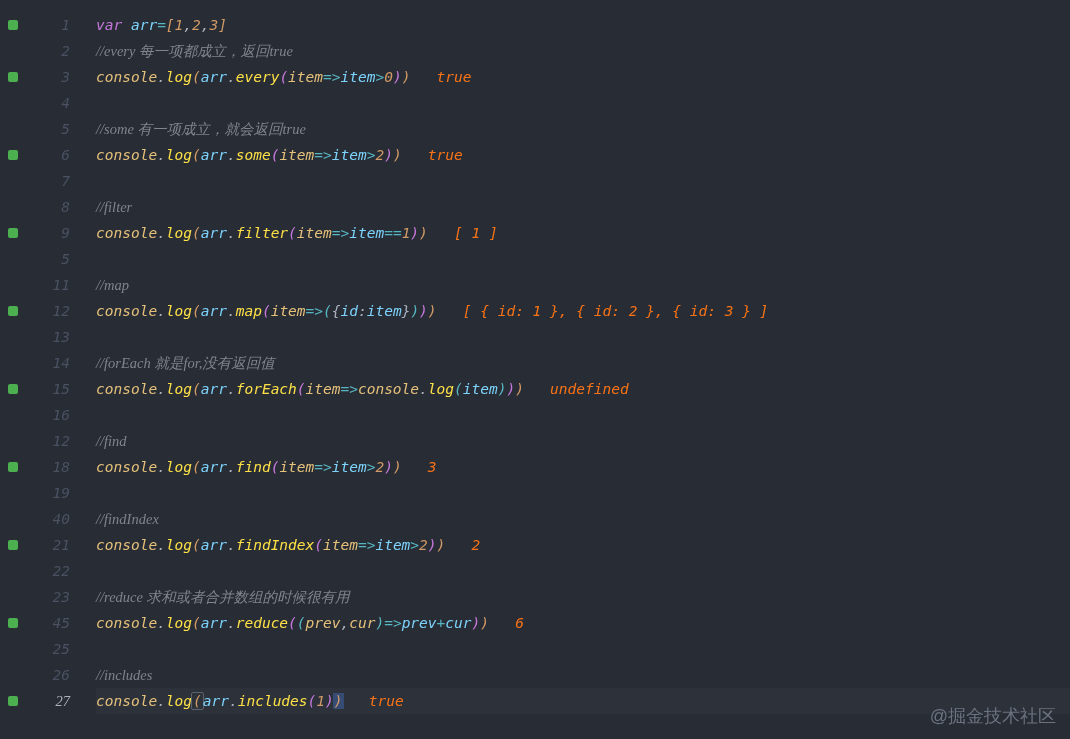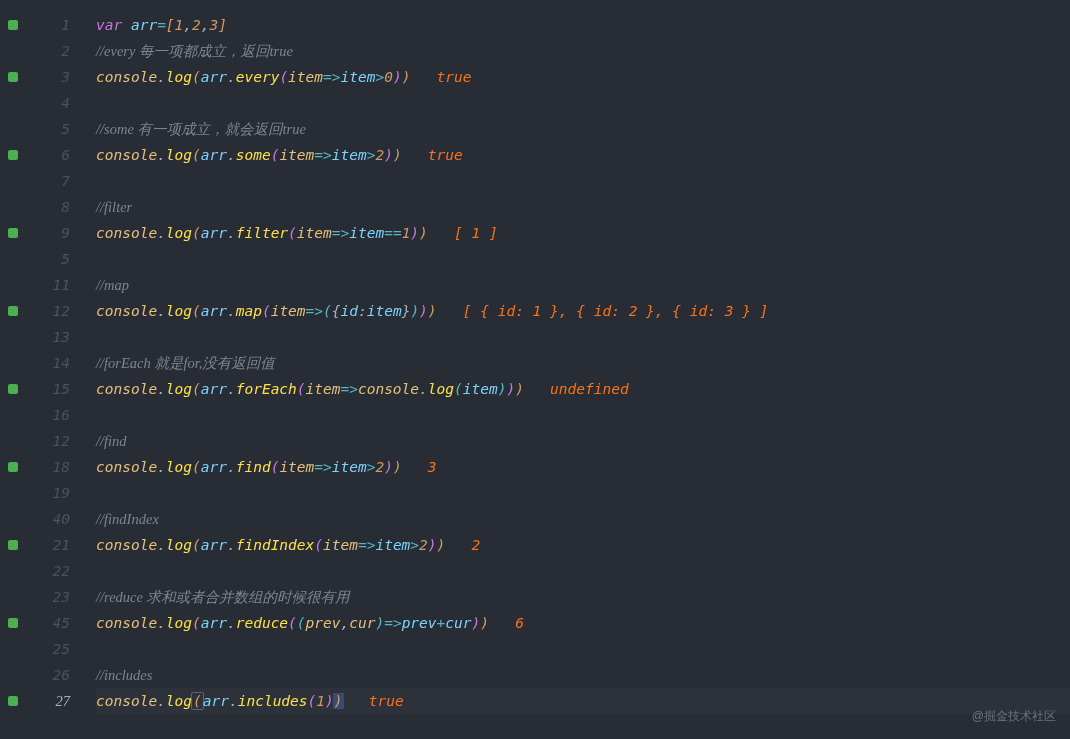--- a/index.html
+++ b/index.html
@@ -81,21 +81,21 @@
     background: #528bff4d;
     padding: 0 1px;
     margin: 0 -1px;
   }
 
   .watermark {
     position: absolute;
     right: 14px;
     bottom: 10px;
     color: #6b7280;
-    font-size: 12px;
+    font-size: 18px;
     font-style: normal;
     font-family: sans-serif;
   }
 </style>
 </head>
 <body>
 
 <div class="editor">
   <div class="gutter" id="gutter">
       <div class="gutter-row">

